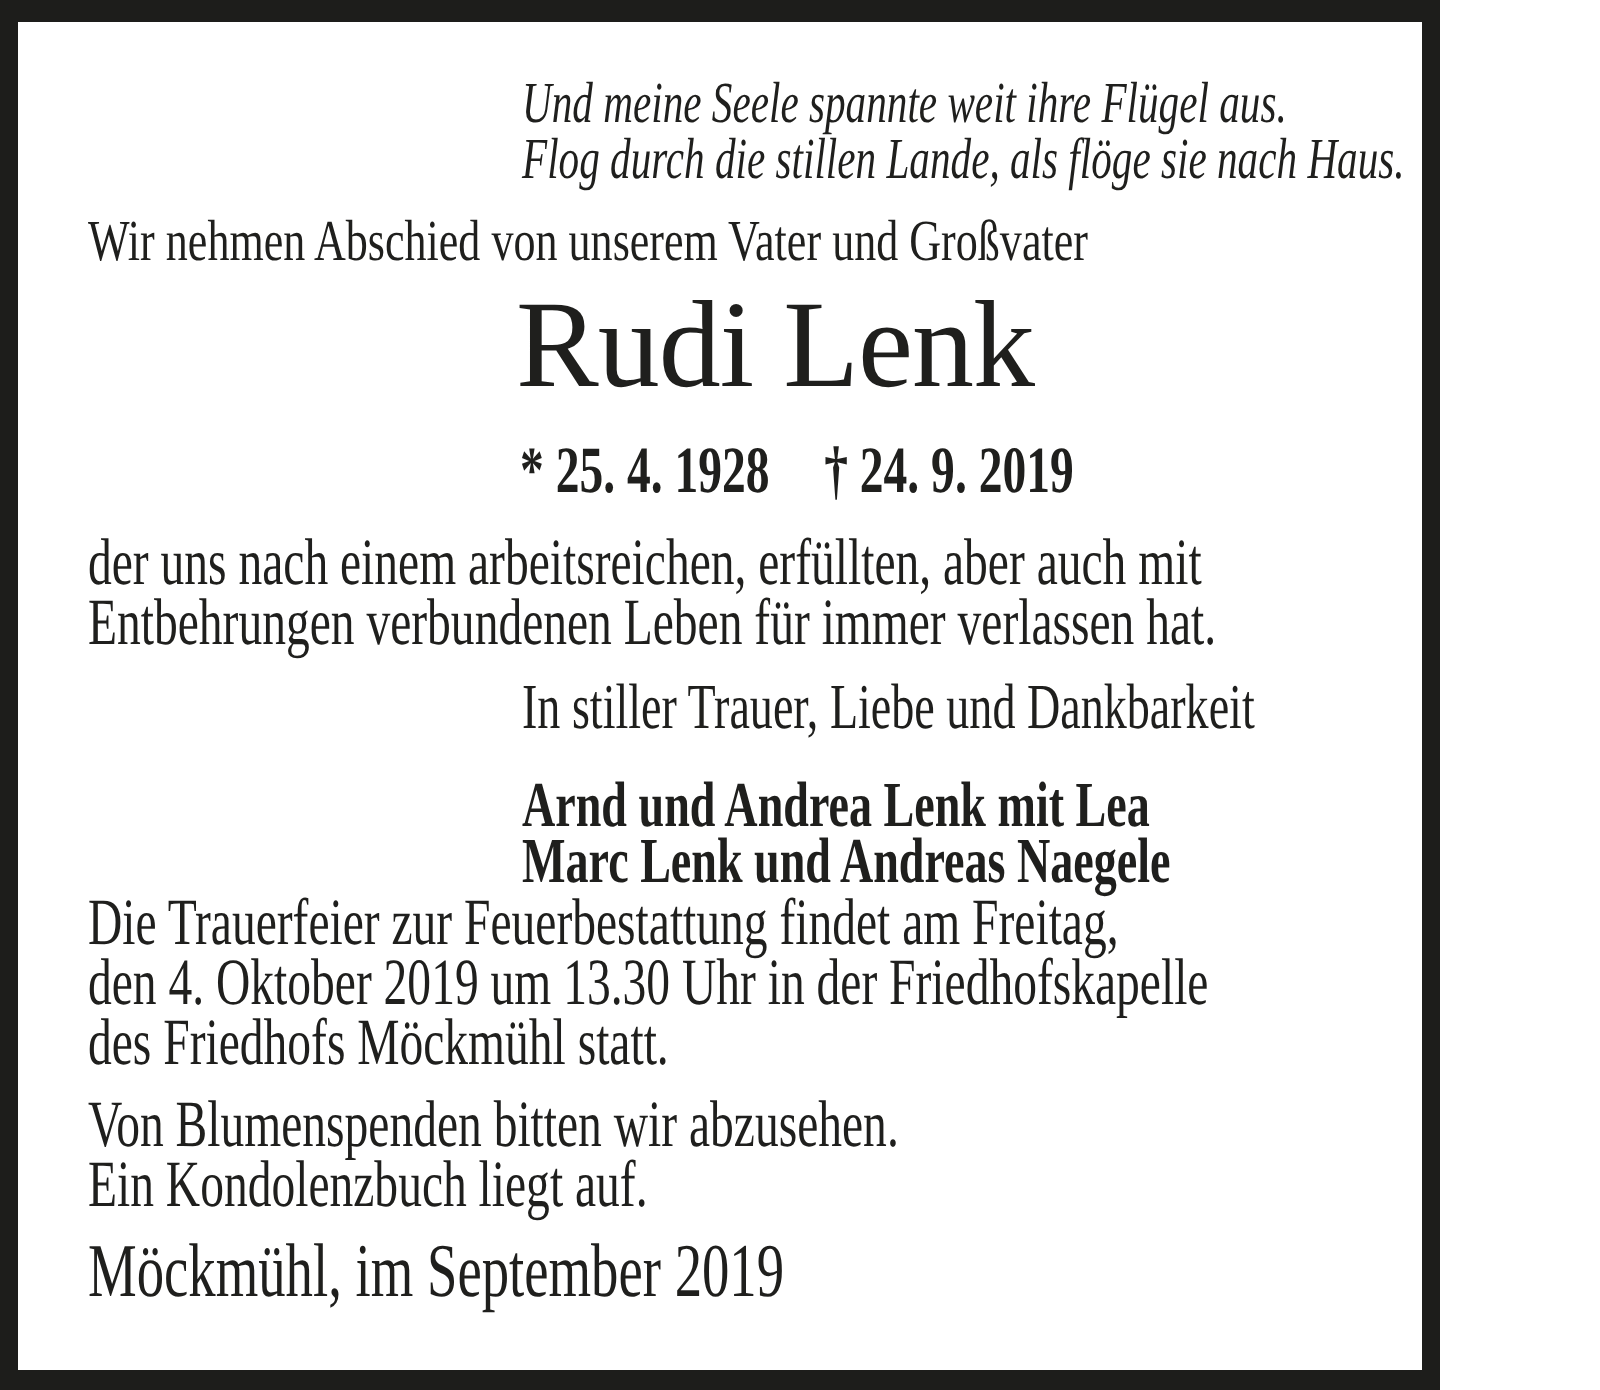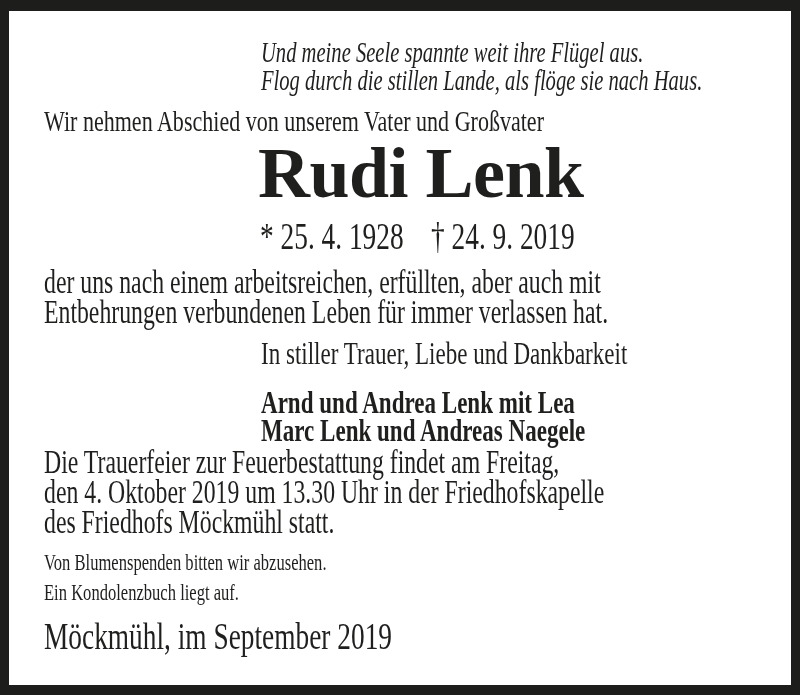--- a/index.html
+++ b/index.html
@@ -2,21 +2,21 @@
 <html lang="de" style="--frame: #1d1d1b; --ink: #1f1f1d; --bg: #ffffff;"><head>
 <meta charset="utf-8">
 <style>
   html, body {
     margin: 0;
     padding: 0;
     background: #ffffff;
   }
   .ad {
     position: relative;
-    width: 800px;
+    width: 720px;
     height: 695px;
     box-sizing: border-box;
     border-style: solid;
     border-color: var(--frame, #1d1d1b);
     border-width: 11px 9px 10px 9px;
     background: var(--bg, #ffffff);
     color: var(--ink, #1f1f1d);
     font-family: "Liberation Serif", "DejaVu Serif", serif;
     overflow: hidden;
   }
@@ -41,28 +41,28 @@
     left: 252px; top: 27px;
     font-size: 29px; line-height: 28px;
     font-style: italic;
   }
   .intro {
     left: 35px; top: 95px;
     font-size: 29px; line-height: 30px;
   }
   .name {
     left: 249px; top: 130px;
-    font-size: 72px; line-height: 64px;
-    font-weight: bold;
+    font-size: 62px; line-height: 64px;
+    font-weight: normal;
     letter-spacing: -0.5px;
     white-space: nowrap;
   }
   .dates {
     left: 251px; top: 210px;
-    font-size: 38px; line-height: 30px;
+    font-size: 33px; line-height: 30px; font-weight: bold;
   }
   .dates .row { display: flex; gap: 38px; }
   .tribute {
     left: 35px; top: 256px;
     font-size: 33px; line-height: 30px;
   }
   .mourning {
     left: 252px; top: 327px;
     font-size: 32px; line-height: 30px;
   }
@@ -70,21 +70,21 @@
     margin-top: 20px;
     font-weight: bold;
     line-height: 28px;
   }
   .service {
     left: 35px; top: 436px;
     font-size: 33px; line-height: 30px;
   }
   .flowers {
     left: 35px; top: 537px;
-    font-size: 23px; line-height: 30px;
+    font-size: 33px; line-height: 30px;
   }
   .placedate {
     left: 35px; top: 610px;
     font-size: 38px; line-height: 30px;
   }
 </style>
 </head>
 <body>
 
 <div class="ad">

